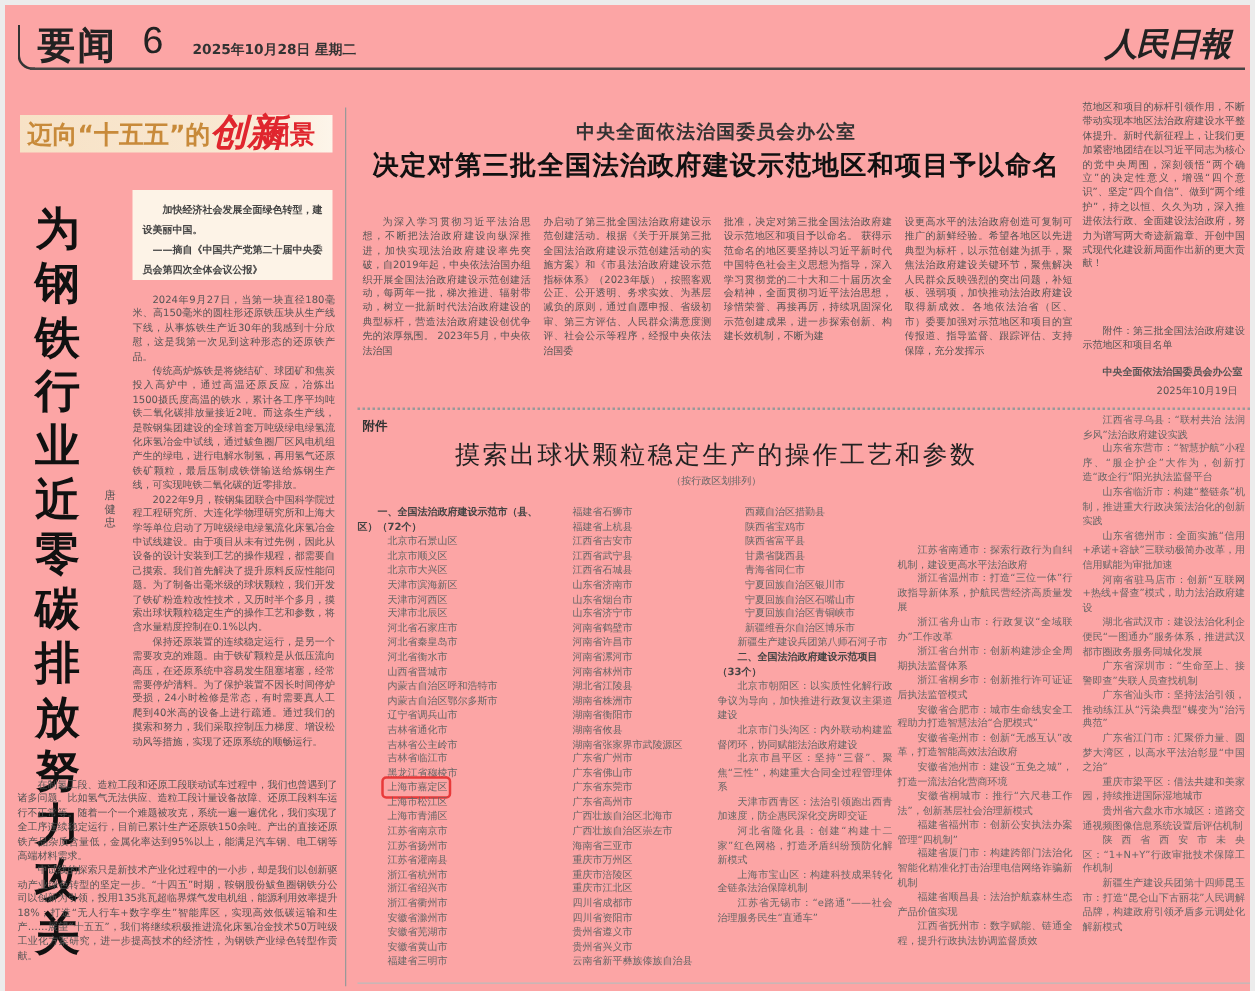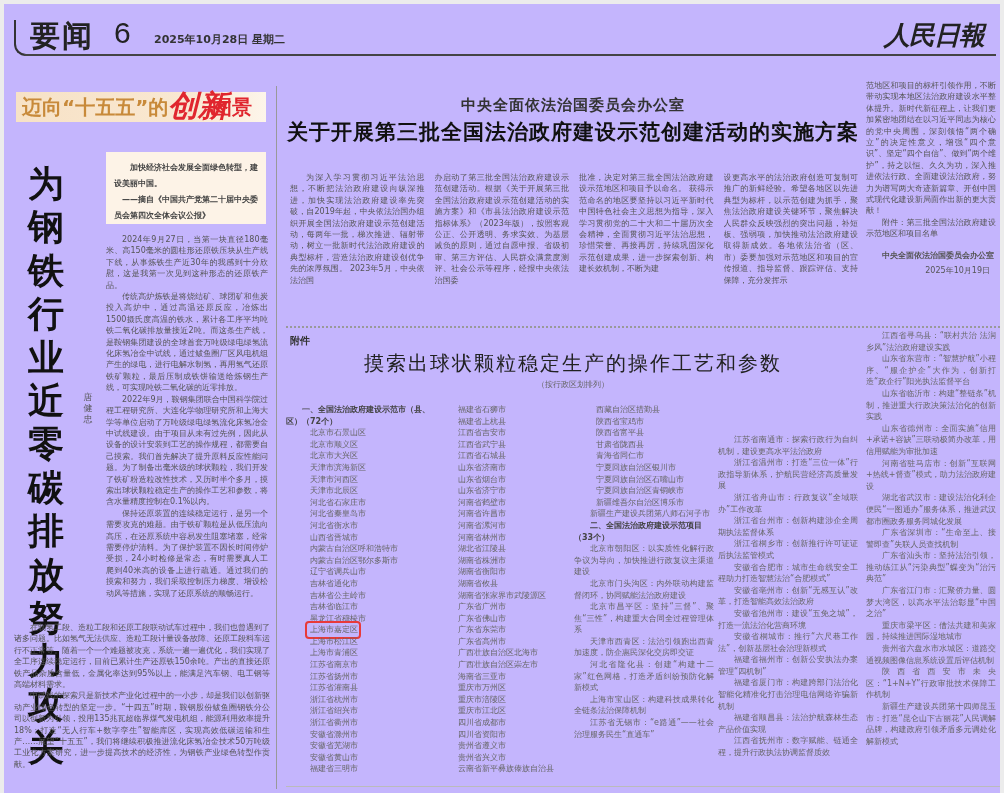--- a/index.html
+++ b/index.html
@@ -1,18 +1,18 @@
 <!DOCTYPE html>
 <html><head>
 <meta charset="utf-8">
 <style>
   * { box-sizing: border-box; margin: 0; padding: 0; }
   html, body { width: 1004px; height: 793px; overflow: hidden; background: #ececec; }
   body { font-family: "DejaVu Sans", "Liberation Sans", sans-serif; color: #333; position: relative; }
-  .page { position: absolute; left: 4px; top: 4px; width: 996px; height: 789px; background: #c4b5fd; }
+  .page { position: absolute; left: 4px; top: 4px; width: 996px; height: 789px; background: #fca5a5; }
 
   
   .masthead { position: absolute; left: 6px; top: 8px; width: 986px; height: 45px; }
   .masthead .curve { position: absolute; left: 4px; top: 8px; width: 14px; height: 36px; border-left: 2px solid #333; border-bottom: 2px solid #333; border-bottom-left-radius: 12px; }
   .masthead .rule { position: absolute; left: 14px; right: 0; top: 42px; height: 2px; background: #444; }
   .section-name { position: absolute; left: 20px; top: 4px; font-size: 30px; font-weight: bold; color: #222; font-family: "DejaVu Sans", sans-serif; letter-spacing: 2px; }
   .page-num { position: absolute; left: 104px; top: 4px; font-size: 30px; color: #222; font-family: "Liberation Sans", sans-serif; }
   .date-line { position: absolute; left: 144px; top: 20px; font-size: 11px; color: #333; font-weight: bold; }
   .logo { position: absolute; right: 12px; top: 6px; font-size: 26px; font-family: "DejaVu Serif", serif; font-style: italic; font-weight: bold; color: #222; letter-spacing: -1px; }
 
@@ -43,21 +43,21 @@
   .decision-title { position: absolute; left: 0; top: 38px; width: 574px; text-align: center; font-size: 21px; font-weight: bold; color: #111; letter-spacing: 1px; }
   .decision-body { position: absolute; left: 4px; top: 92px; width: 568px; height: 125px; display: flex; gap: 10px; }
   .decision-body .col { flex: 1; font-size: 8px; line-height: 11.4px; color: #555; text-align: justify; overflow: hidden; }
   .decision-body .col p { text-indent: 2em; }
   .decision-body .col p.noindent { text-indent: 0; }
   .dash-rule { position: absolute; left: 282px; top: 322px; width: 714px; height: 0; border-top: 2px dotted #999; }
 
   
   .decision-right { position: absolute; left: 862px; top: 76px; width: 130px; height: 240px; font-size: 8px; line-height: 11.4px; color: #555; text-align: justify; }
   .decision-right p { text-indent: 0; }
-  .decision-right p.ind { text-indent: 2em; }
+  .decision-right p.ind { text-indent: 2em; margin-top: 42px; }
   .decision-right .sign { margin-top: 10px; text-indent: 2em; font-weight: bold; }
   .decision-right .date { text-align: right; margin-top: 4px; padding-right: 6px; }
 
   
   .annex-label { position: absolute; left: 286px; top: 330px; font-size: 10px; font-weight: bold; color: #333; }
   .annex-title { position: absolute; left: 282px; top: 346px; width: 574px; text-align: center; font-size: 20px; color: #222; letter-spacing: 2px; }
   .annex-sub { position: absolute; left: 282px; top: 375px; width: 574px; text-align: center; font-size: 8px; color: #666; }
 
   .list-col { position: absolute; top: 400px; font-size: 8px; line-height: 11.6px; color: #666; }
   .list-col .item { padding-left: 24px; white-space: nowrap; }
@@ -129,21 +129,21 @@
     <div class="body-text left-body-wide">
       <p>在制氢工段、造粒工段和还原工段联动试车过程中，我们也曾遇到了诸多问题。比如氢气无法供应、造粒工段计量设备故障、还原工段料车运行不正常等。随着一个一个难题被攻克，系统一遍一遍优化，我们实现了全工序连续稳定运行，目前已累计生产还原铁150余吨。产出的直接还原铁产品杂质含量低，金属化率达到95%以上，能满足汽车钢、电工钢等高端材料需求。</p>
       <p>中试线的探索只是新技术产业化过程中的一小步，却是我们以创新驱动产业绿色转型的坚定一步。“十四五”时期，鞍钢股份鲅鱼圈钢铁分公司以创新为引领，投用135兆瓦超临界煤气发电机组，能源利用效率提升18%；打造“无人行车+数字孪生”智能库区，实现高效低碳运输和生产……展望“十五五”，我们将继续积极推进流化床氢冶金技术50万吨级工业化方案研究，进一步提高技术的经济性，为钢铁产业绿色转型作贡献。</p>
     </div>
   </div>
 
   <div class="col-divider"></div>
 
   <div class="decision">
     <div class="issuer">中央全面依法治国委员会办公室</div>
-    <div class="decision-title">关于开展第三批全国法治政府建设示范创建活动的实施方案</div>
+    <div class="decision-title">决定对第三批全国法治政府建设示范地区和项目予以命名</div>
     <div class="decision-body">
       <div class="col">
           <p>为深入学习贯彻习近平法治思想，不断把法治政府建设向纵深推进，加快实现法治政府建设率先突破，自2019年起，中央依法治国办组织开展全国法治政府建设示范创建活动，每两年一批，梯次推进、辐射带动，树立一批新时代法治政府建设的典型标杆，营造法治政府建设创优争先的浓厚氛围。 2023年5月，中央依法治国</p>
         </div>
       <div class="col">
           <p class="noindent">办启动了第三批全国法治政府建设示范创建活动。根据《关于开展第三批全国法治政府建设示范创建活动的实施方案》和《市县法治政府建设示范指标体系》（2023年版），按照客观公正、公开透明、务求实效、为基层减负的原则，通过自愿申报、省级初审、第三方评估、人民群众满意度测评、社会公示等程序，经报中央依法治国委</p>
         </div>
       <div class="col">
           <p class="noindent">批准，决定对第三批全国法治政府建设示范地区和项目予以命名。 获得示范命名的地区要坚持以习近平新时代中国特色社会主义思想为指导，深入学习贯彻党的二十大和二十届历次全会精神，全面贯彻习近平法治思想，珍惜荣誉、再接再厉，持续巩固深化示范创建成果，进一步探索创新、构建长效机制，不断为建</p>
         </div>

